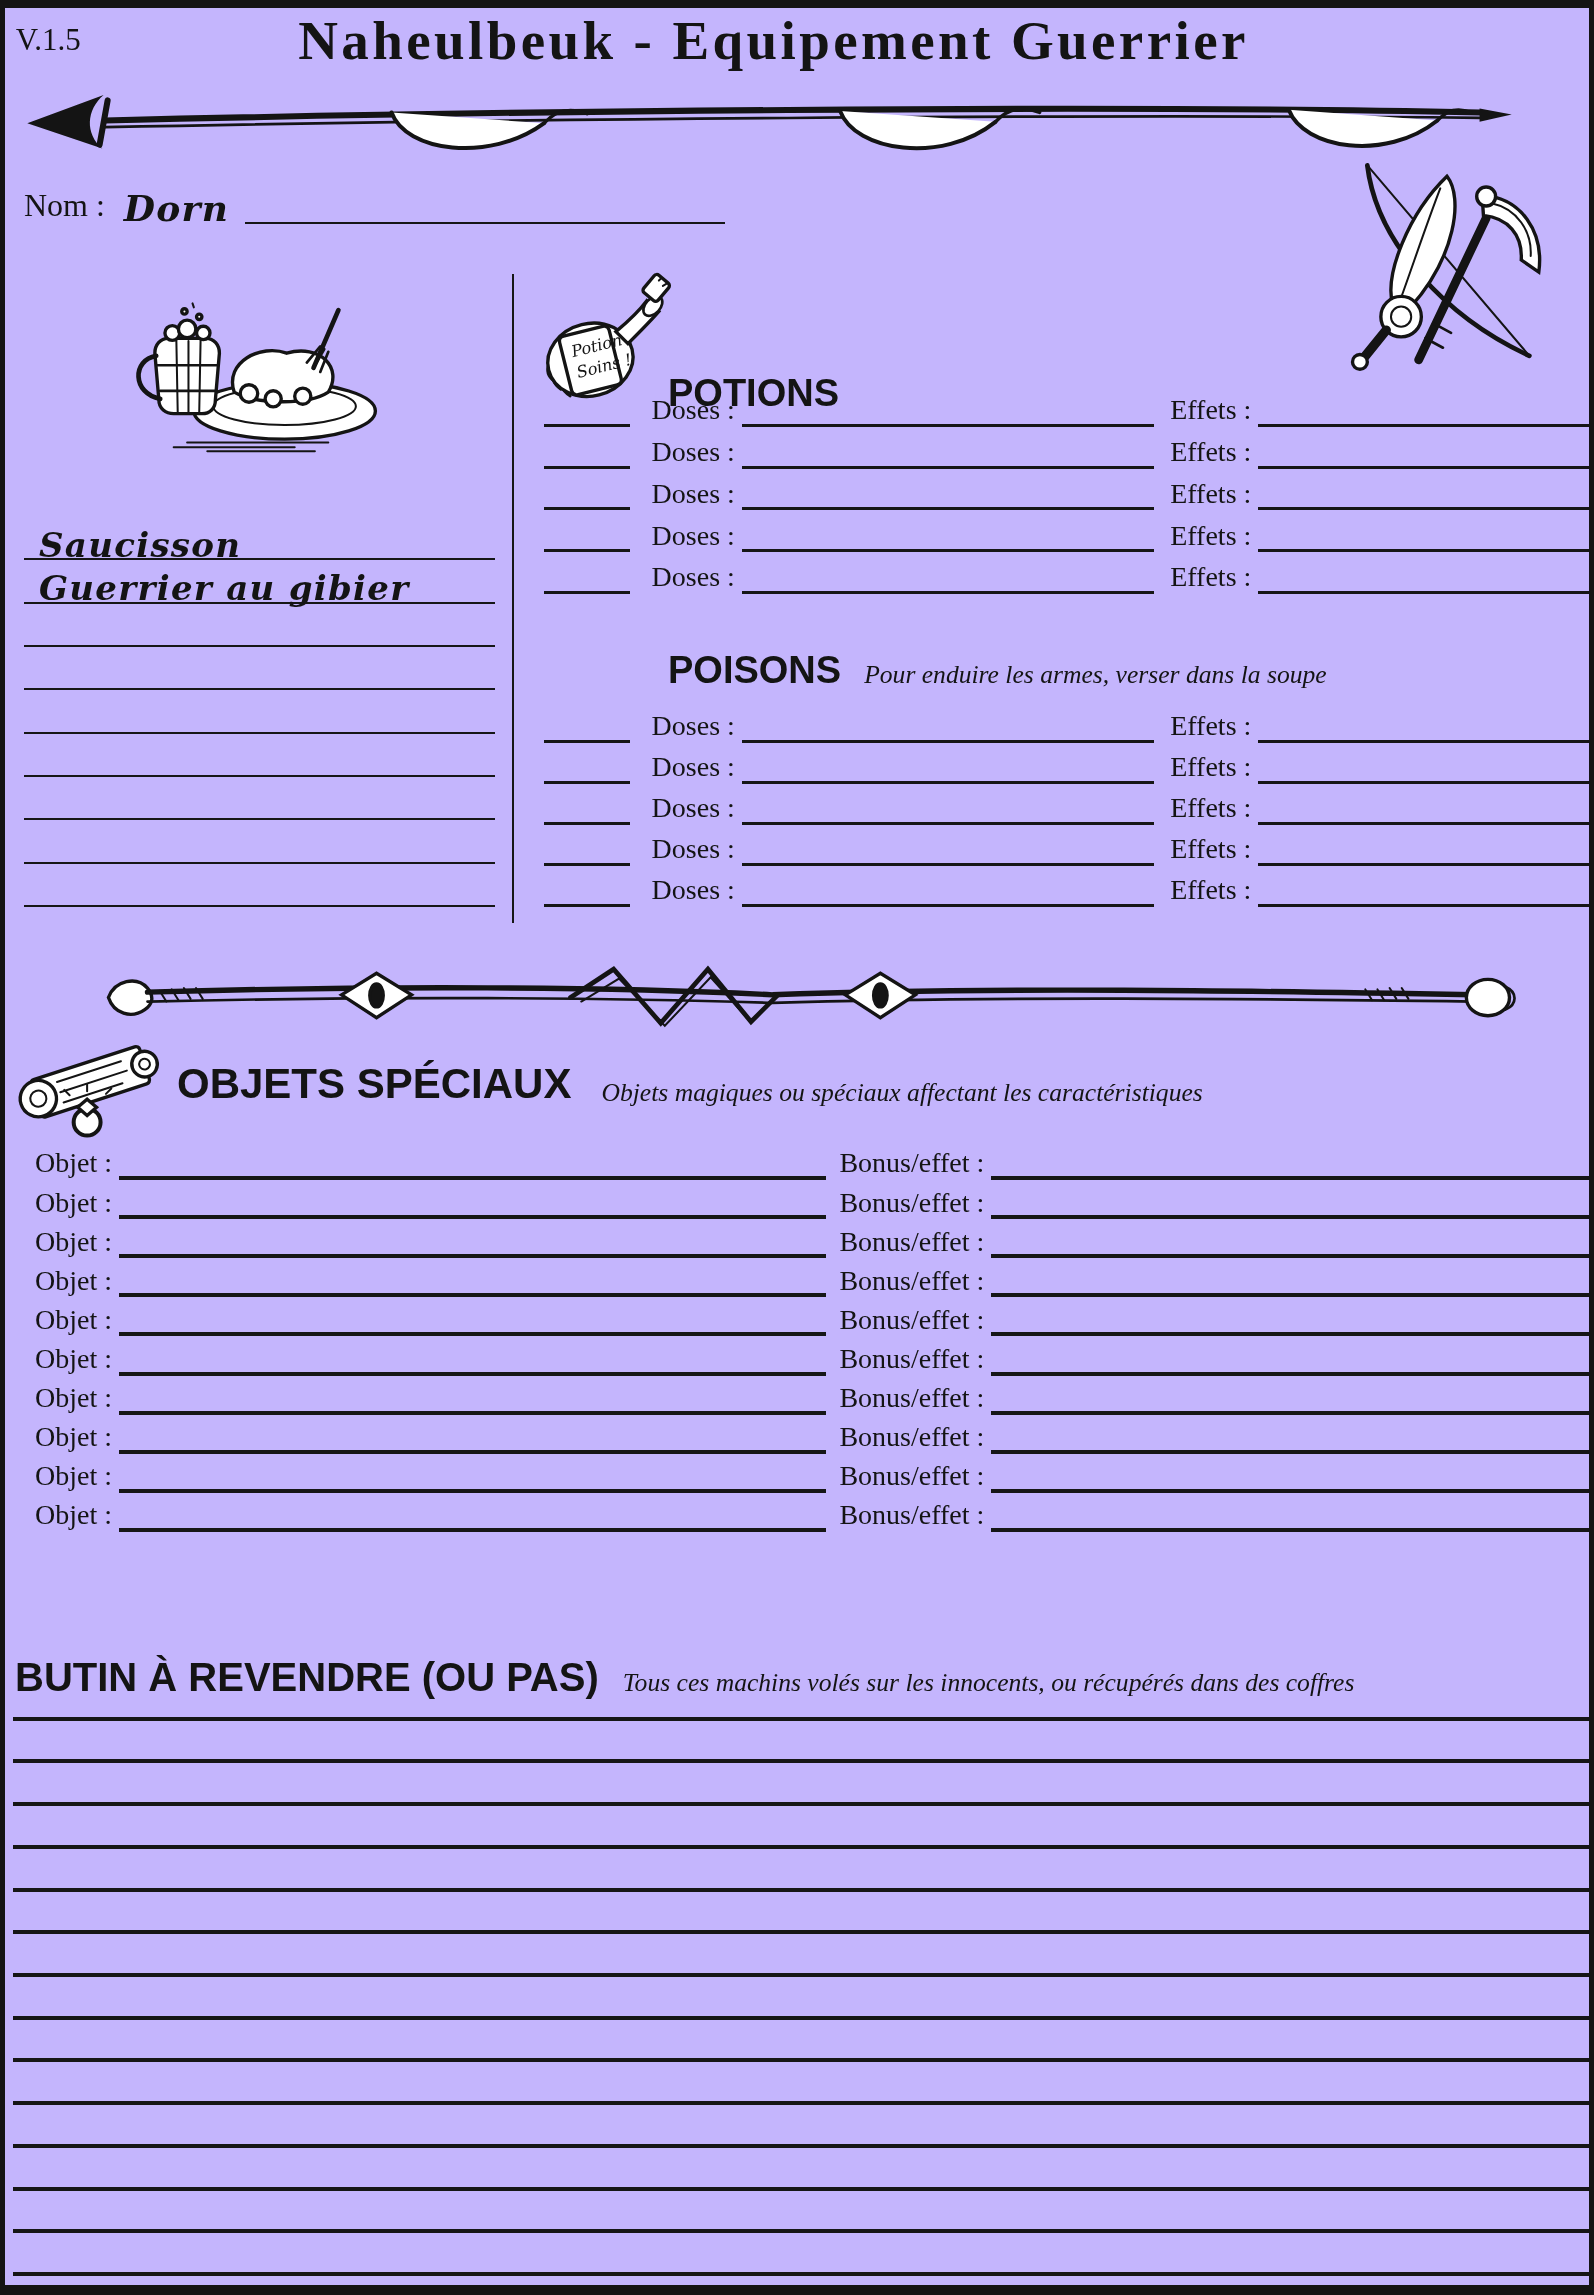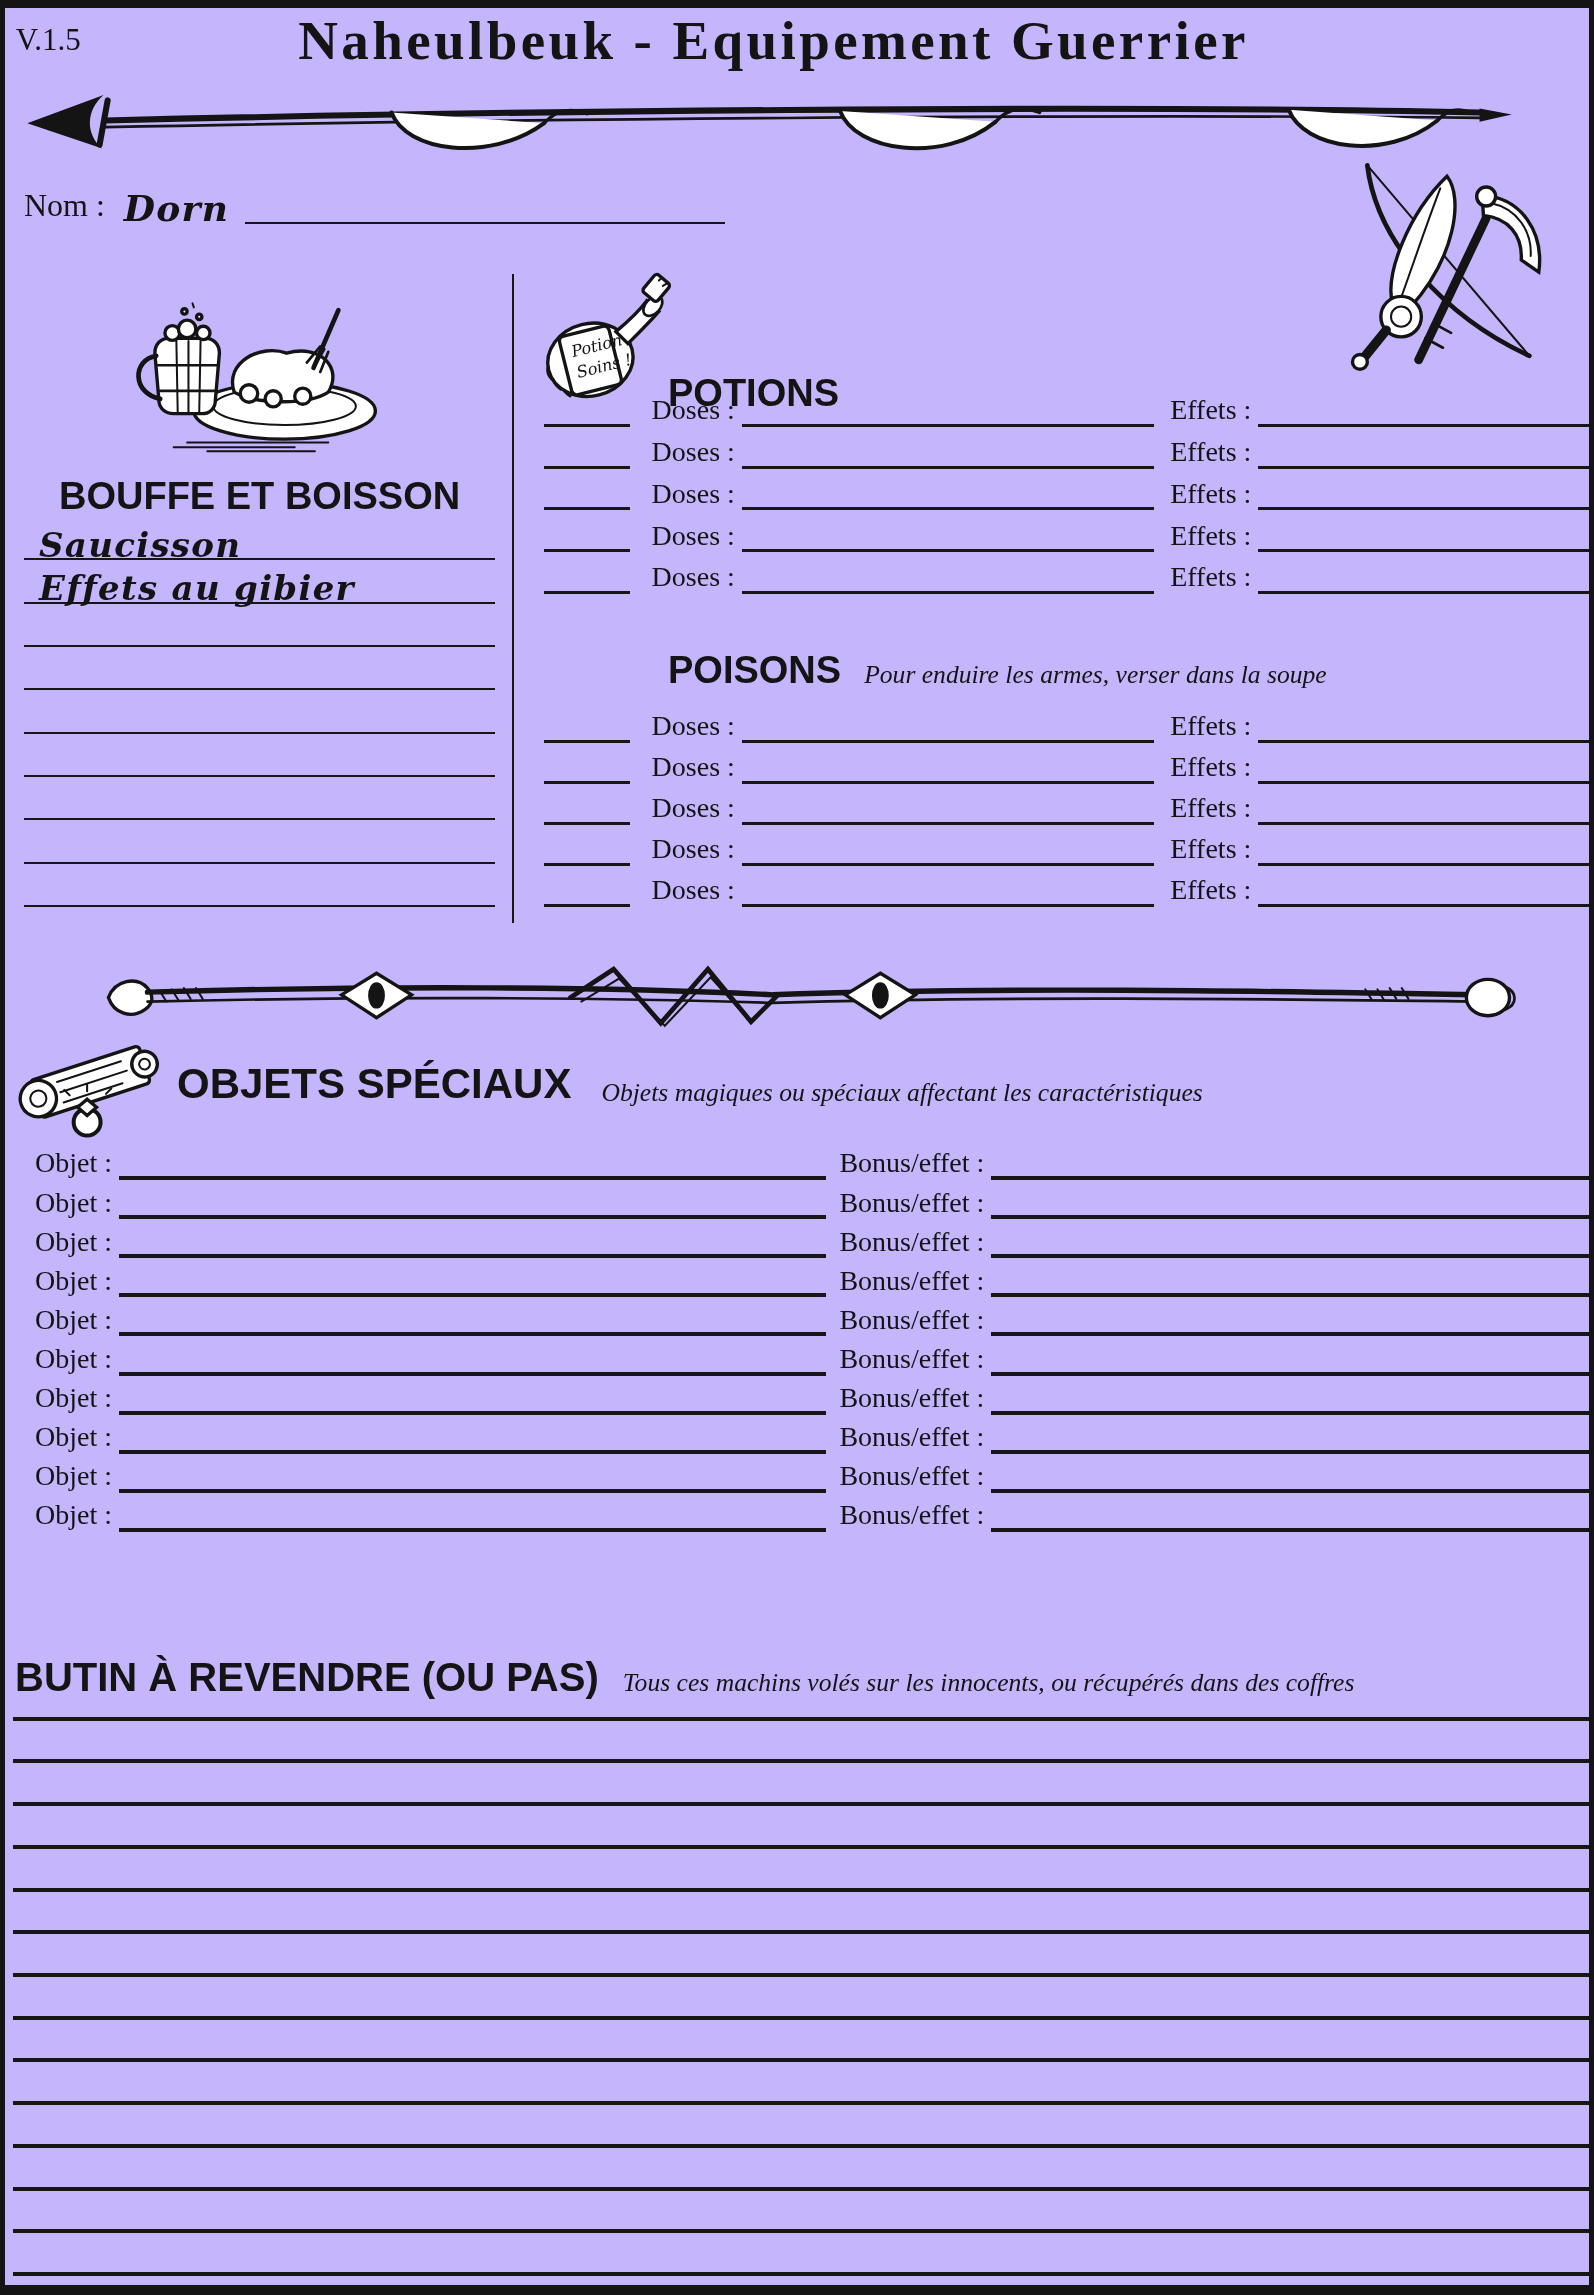--- a/index.html
+++ b/index.html
@@ -149,27 +149,26 @@
         <circle cx="98" cy="52" r="11"></circle>
           <circle cx="120" cy="46" r="13"></circle>
           <circle cx="144" cy="52" r="10"></circle>
         <circle cx="116" cy="20" r="4"></circle>
           <circle cx="138" cy="28" r="4"></circle>
           <path d="M128,8 l2,6" stroke-width="3"></path>
       </g>
     </svg>
   </div>
 
-  <div class="abs heading food-heading">BOUFFE ET BOISSON</div>
   <div class="abs food-lines">
       <div class="food-line">
            <span class="hand">Saucisson</span>
          </div>
       <div class="food-line">
-           <span class="hand">Effets au gibier</span>
+           <span class="hand">Guerrier au gibier</span>
          </div>
       <div class="food-line">
            <span class="hand"></span>
          </div>
       <div class="food-line">
            <span class="hand"></span>
          </div>
       <div class="food-line">
            <span class="hand"></span>
          </div>

